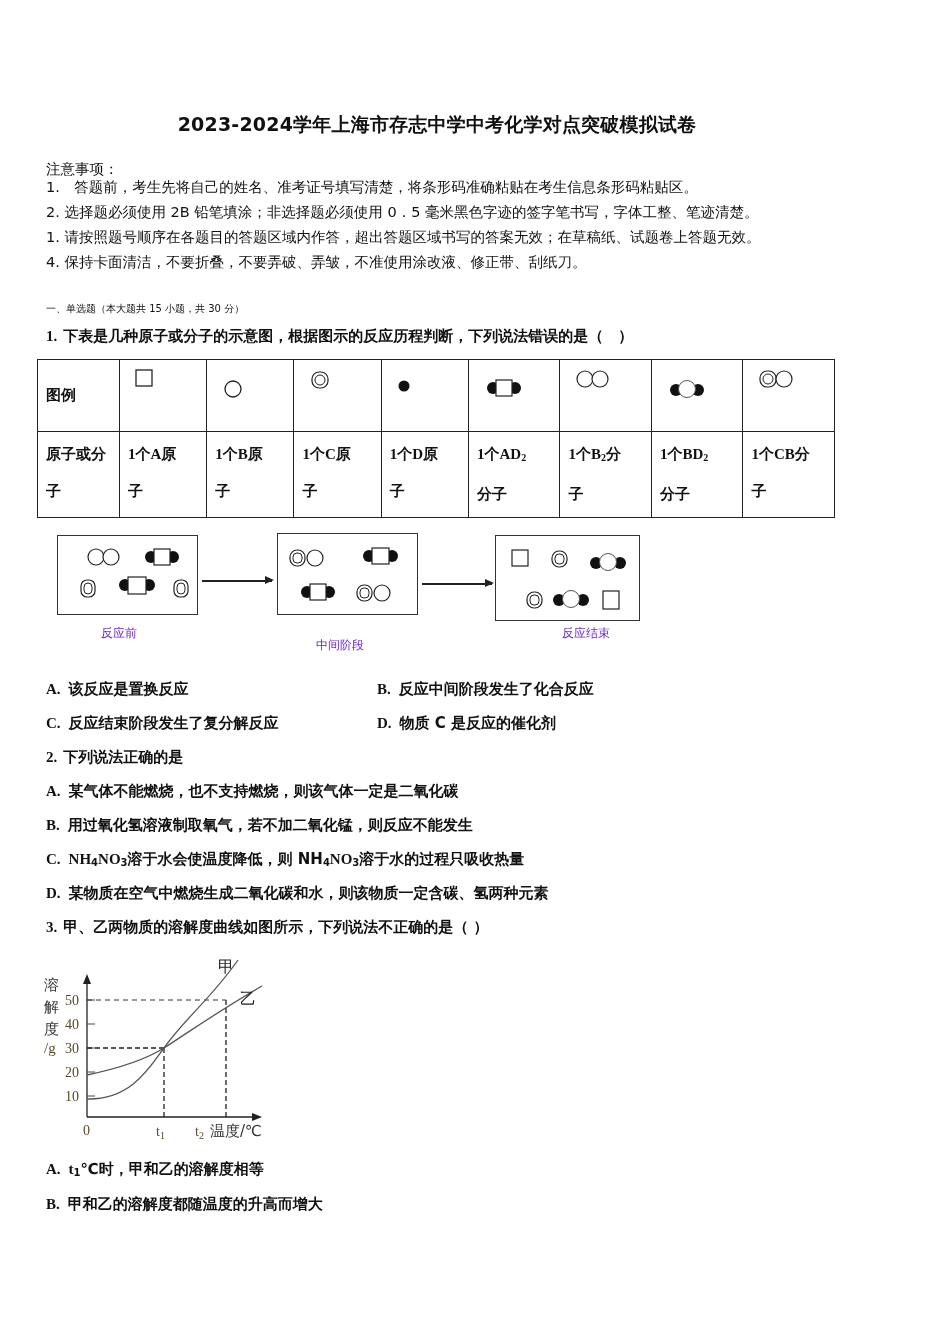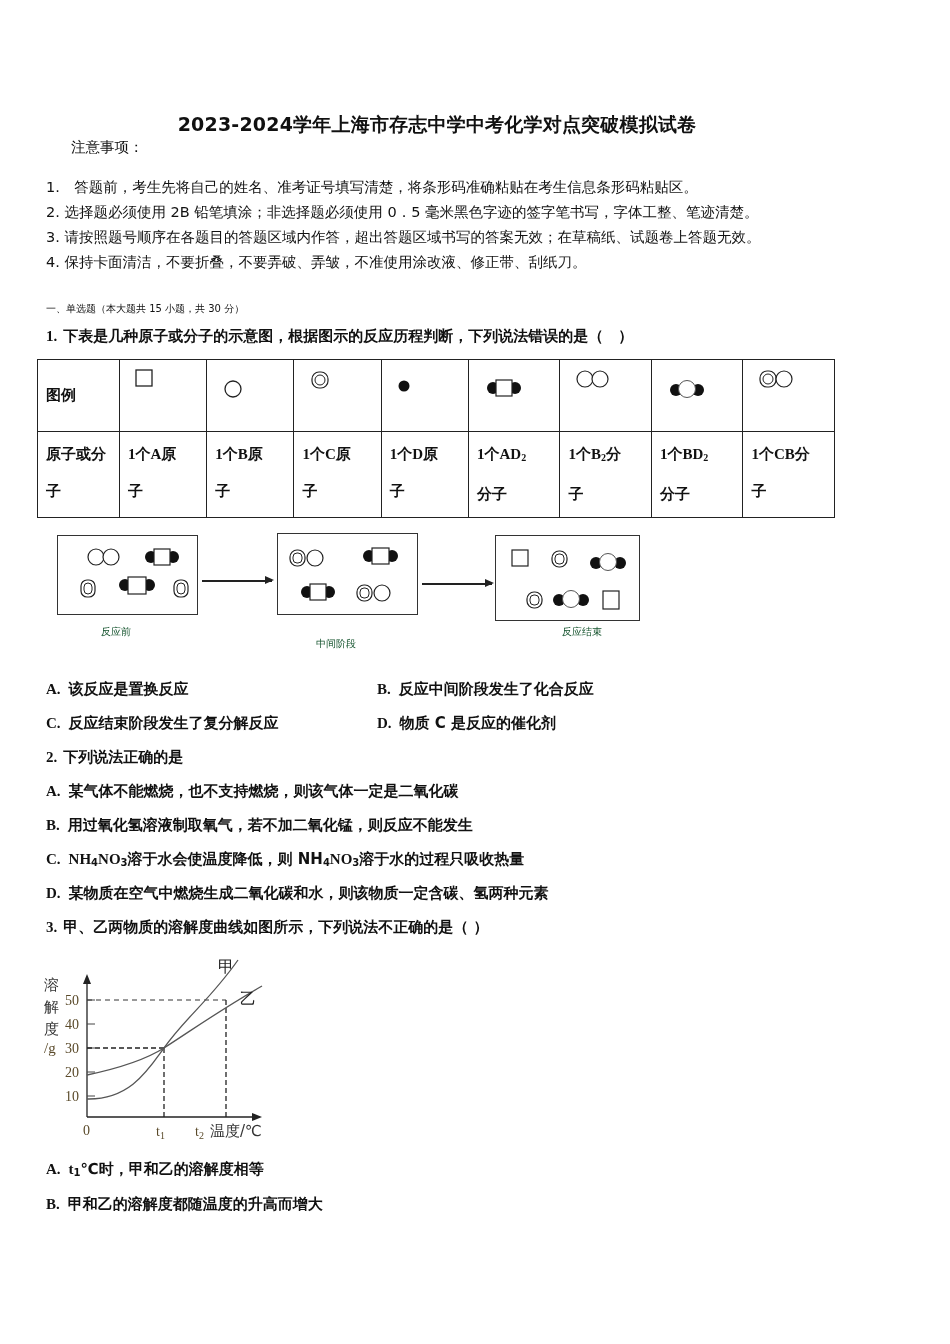--- a/index.html
+++ b/index.html
@@ -10,38 +10,38 @@
   .notice { left: 46px; font-family: "DejaVu Sans", "Liberation Sans", sans-serif; font-size: 14.5px; white-space: nowrap; }
   .q { left: 46px; font-size: 15px; font-weight: bold; white-space: nowrap; font-family: "DejaVu Sans", "Liberation Sans", sans-serif; }
   .q .lbl { font-family: "Liberation Serif", "DejaVu Serif", serif; font-weight: bold; margin-right: 6px; }
   .section { left: 46px; top: 302px; font-family: "DejaVu Sans", "Liberation Sans", sans-serif; font-size: 10px; white-space: nowrap; }
   table.legend { position: absolute; left: 37px; top: 359px; width: 798px; border-collapse: collapse; }
   table.legend td { border: 1.5px solid #222; width: 95.4px; vertical-align: top; padding: 0 8px; font-weight: bold; font-size: 15px; }
   table.legend tr.r1 td { height: 72px; }
   table.legend tr.r2 td { height: 86px; line-height: 37px; padding-top: 4px; font-family: "Liberation Serif", "DejaVu Serif", serif; }
   table.legend td.hdr { font-family: "DejaVu Sans", "Liberation Sans", sans-serif; }
   .stage { position: absolute; border: 1.5px solid #333; background: #fff; }
-  .stage-label { position: absolute; font-family: Liberation Sans, sans-serif; font-size: 10px; color: #14532d; }
+  .stage-label { position: absolute; font-family: Liberation Sans, sans-serif; font-size: 12px; color: #6d28d9; }
   .arrow { position: absolute; height: 1.5px; background: #222; }
   .arrow::after { content: ""; position: absolute; right: -2px; top: -4px; border-left: 9px solid #222; border-top: 4.5px solid transparent; border-bottom: 4.5px solid transparent; }
   .opt { white-space: nowrap; position: absolute; font-size: 15px; font-weight: bold; font-family: "DejaVu Sans", "Liberation Sans", sans-serif; }
   .opt .lbl { font-family: "Liberation Serif", "DejaVu Serif", serif; margin-right: 8px; }
   .sub { font-size: 10px; vertical-align: -2px; }
   svg text { font-family: "Liberation Serif", "DejaVu Serif", serif; }
   svg text.cn { font-family: "DejaVu Sans", "Liberation Sans", sans-serif; }
 </style>
 </head>
 <body>
 
 <div class="abs title">2023-2024学年上海市存志中学中考化学对点突破模拟试卷</div>
 
-<div class="abs notice" style="top:138px;margin-left:25px;">注意事项：</div>
+<div class="abs notice" style="top:160px;">注意事项：</div>
 <div class="abs notice" style="top:178px;">1.　答题前，考生先将自己的姓名、准考证号填写清楚，将条形码准确粘贴在考生信息条形码粘贴区。</div>
 <div class="abs notice" style="top:203px;">2. 选择题必须使用 2B 铅笔填涂；非选择题必须使用 0．5 毫米黑色字迹的签字笔书写，字体工整、笔迹清楚。</div>
-<div class="abs notice" style="top:228px;">3. 请按照题号顺序在各题目的答题区域内作答，超出答题区域书写的答案无效；在草稿纸、试题卷上答题无效。</div>
+<div class="abs notice" style="top:228px;">1. 请按照题号顺序在各题目的答题区域内作答，超出答题区域书写的答案无效；在草稿纸、试题卷上答题无效。</div>
 <div class="abs notice" style="top:253px;">4. 保持卡面清洁，不要折叠，不要弄破、弄皱，不准使用涂改液、修正带、刮纸刀。</div>
 
 <div class="abs section">一、单选题（本大题共 15 小题，共 30 分）</div>
 
 <div class="abs q" style="top:327px;">
   <span class="lbl">1.</span><span>下表是几种原子或分子的示意图，根据图示的反应历程判断，下列说法错误的是（　）</span>
 </div>
 
 <table class="legend">
   <tbody>

